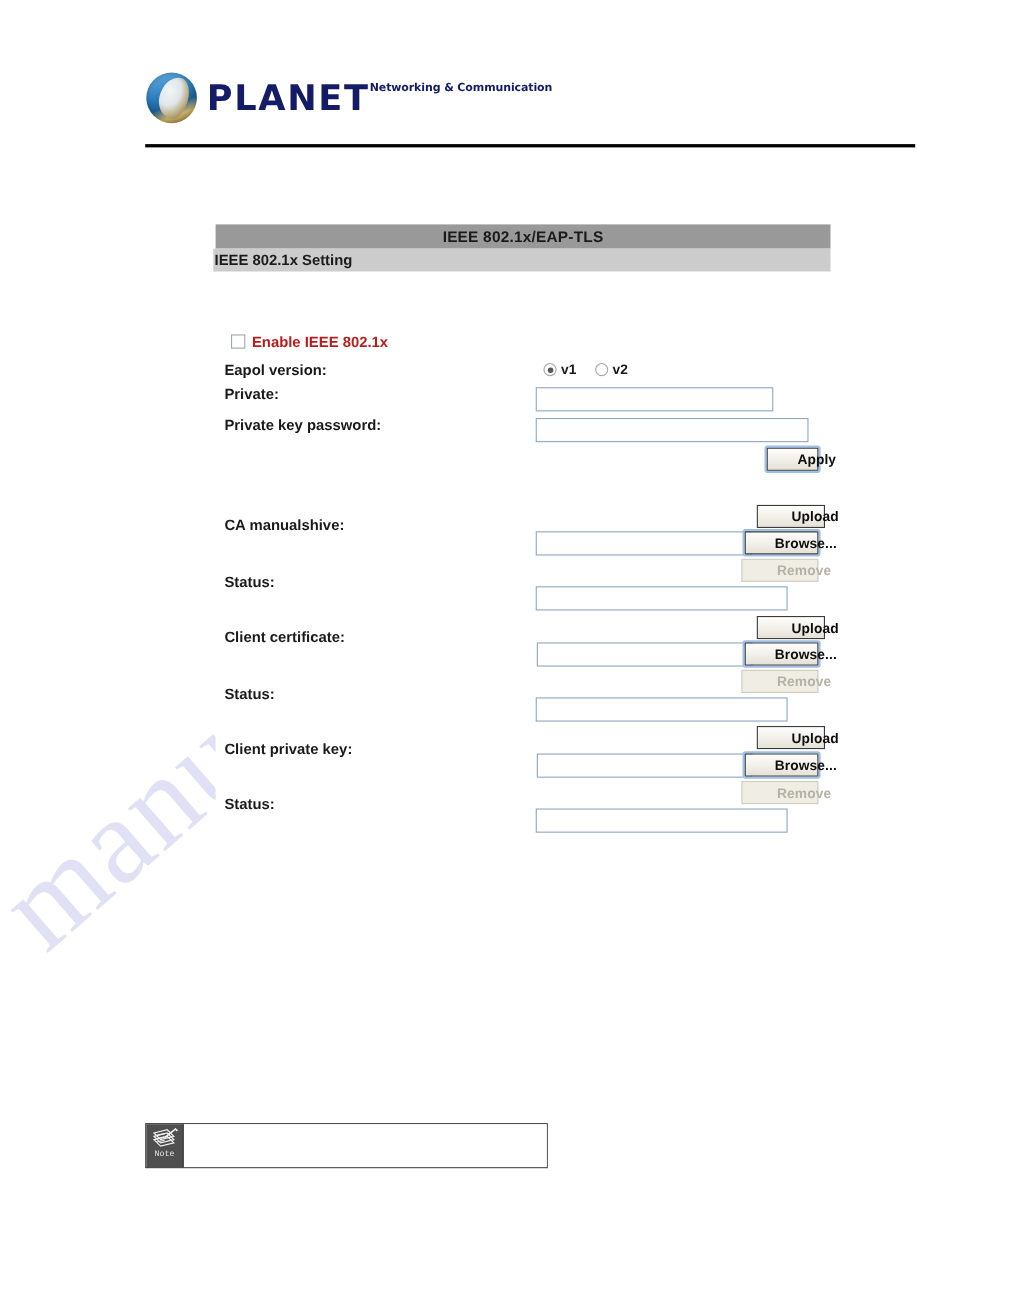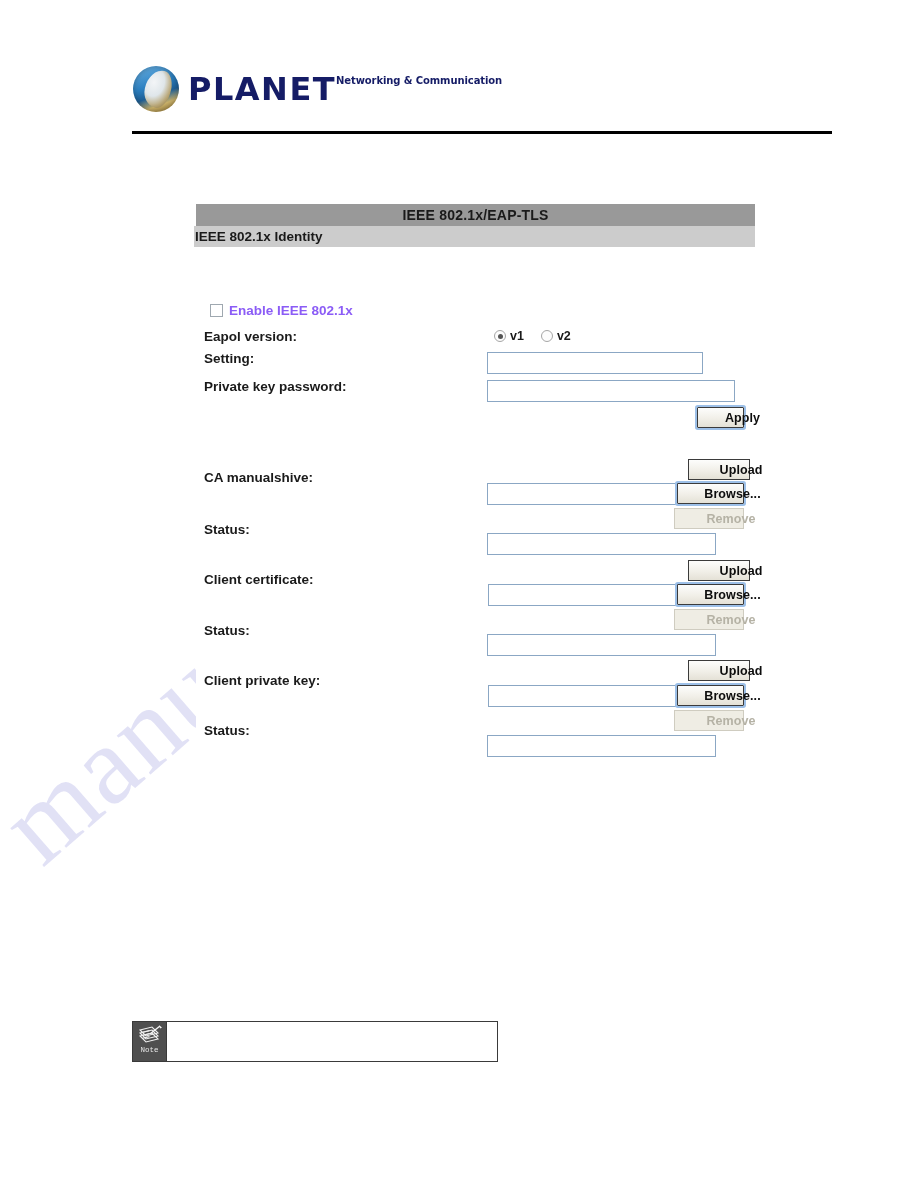--- a/index.html
+++ b/index.html
@@ -166,21 +166,21 @@
   .cb {
     width: 13px; height: 13px;
     border: 1px solid #9fa8b0;
     background: #ffffff;
     box-sizing: border-box;
     flex: 0 0 auto;
   }
   #enable-label {
     font-size: 13.5px;
     font-weight: bold;
-    color: #8b5cf6;
+    color: #b91c1c;
   }
 
   
   #eapol-radios {
     position: absolute;
     left: 298px;
     top: 82px;
     display: flex;
     align-items: center;
     gap: 4px;
@@ -295,39 +295,39 @@
     <div id="logo-planet">PLANET</div>
     <div id="logo-tag">Networking &amp; Communication</div>
   </div>
 </div>
 
 <div id="top-rule"></div>
 
 <div id="panel">
 
   <div id="panel-title">IEEE 802.1x/EAP-TLS</div>
-  <div id="panel-subtitle">IEEE 802.1x Identity</div>
+  <div id="panel-subtitle">IEEE 802.1x Setting</div>
 
   <div id="panel-body">
 
     <div id="enable-row">
       <span class="cb"></span>
       <span id="enable-label">Enable IEEE 802.1x</span>
     </div>
 
     <div class="row-label" style="left:8px; top:82px;">Eapol version:</div>
     <div id="eapol-radios">
       <span class="radio on"></span>
       <span>v1</span>
       <span class="radio-gap"></span>
       <span class="radio"></span>
       <span>v2</span>
     </div>
 
-    <div class="row-label" style="left:8px; top:104px;">Setting:</div>
+    <div class="row-label" style="left:8px; top:104px;">Private:</div>
     <input class="tin" type="text" style="left: 291px; top: 105px; width: 216px;" placeholder="">
 
     <div class="row-label" style="left:8px; top:132px;">Private key password:</div>
     <input class="tin" type="password" style="left: 291px; top: 133px; width: 248px;" placeholder="">
 
     <div class="btn focusring" style="left:501px; top:160px; width:47px; height:21px;">Apply</div>
 
     <div class="btn" style="left:492px; top:212px; width:62px; height:21px;">Upload</div>
     <div class="row-label" style="left:8px; top:223px;">CA manualshive:</div>
     <input class="tin" type="text" style="left: 291px; top: 236px; width: 196px;">

